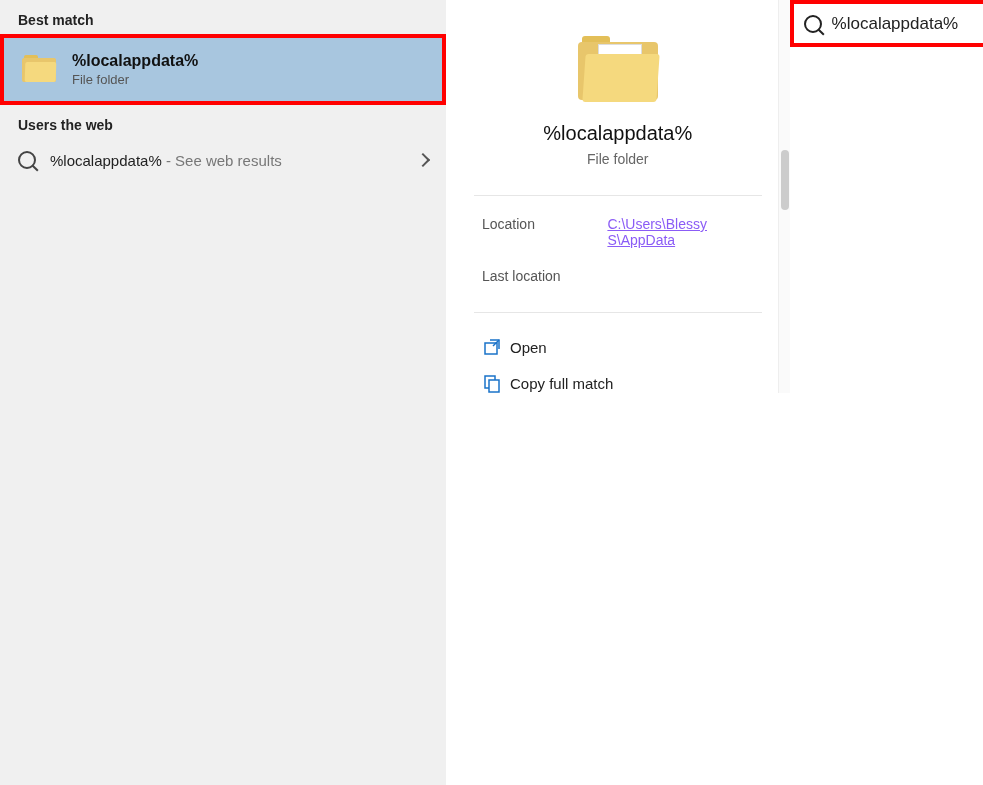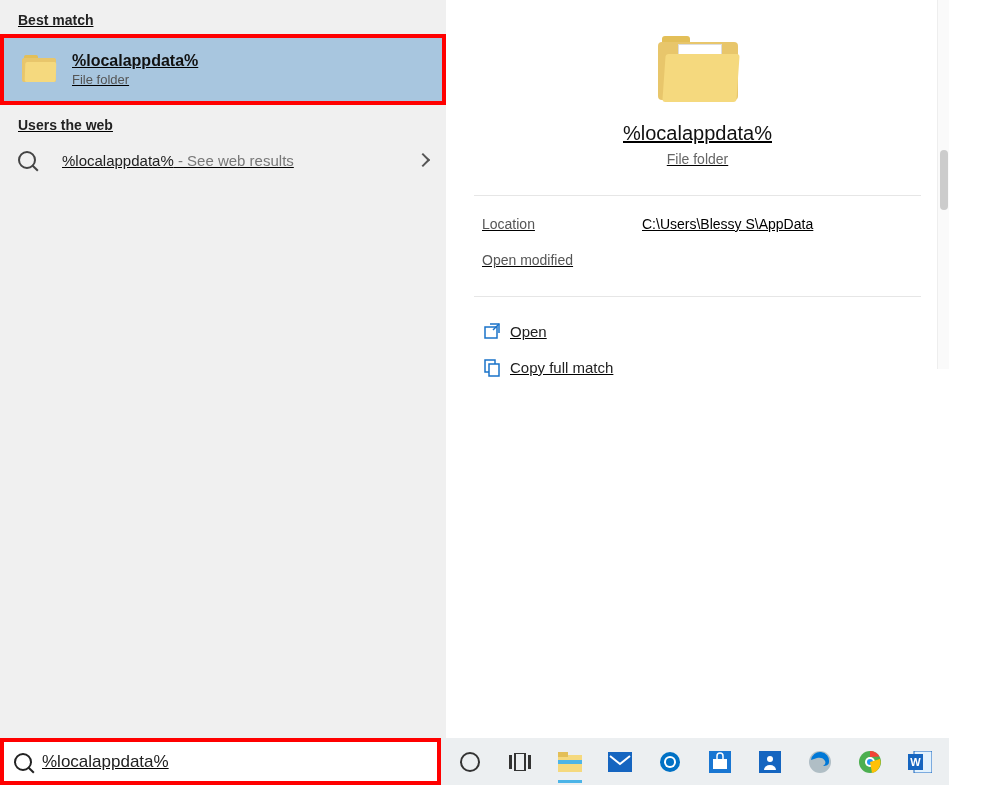--- a/index.html
+++ b/index.html
@@ -1,50 +1,50 @@
 <!DOCTYPE html>
 <html><head>
 <meta charset="utf-8">
 <style>
   * { box-sizing: border-box; margin: 0; padding: 0; font-family: "Segoe UI", Arial, sans-serif; }
   html, body { width: 983px; height: 785px; overflow: hidden; background: #fff; }
-  .root { display: flex; flex-direction: column; width: 949px; height: 785px; text-decoration: underline; }
+  .root { display: flex; flex-direction: row; width: 949px; height: 785px; }
   .main { flex: 1; display: flex; min-height: 0; }
   .left-pane { width: 446px; background: #f0f0f0; display: flex; flex-direction: column; }
   .right-pane { flex: 1; background: #ffffff; position: relative; }
   .right-scroll { position: absolute; right: 0; top: 0; width: 12px; height: 50%; background: #fafafa; border-left: 1px solid #eee; }
   .right-scroll::after { content:""; position:absolute; top:150px; left:2px; width:8px; height:60px; background:#ccc; border-radius:4px;}
   
   .section-label { font-weight: 600; font-size: 14px; color: #222; padding: 12px 18px 6px 18px; }
   .best-match-item { display: flex; align-items: center; gap: 16px; background: #a8c6df; padding: 14px 18px; border: 4px solid #ff0000; margin: 0; }
   .folder-small { width: 34px; height: 30px; position: relative; }
   .folder-back { position:absolute; left:0; top:3px; width:34px; height:24px; background:#e8c66b; border-radius:2px;}
   .folder-tab  { position:absolute; left:2px; top:0; width:14px; height:6px; background:#e3bf58; border-radius:2px 2px 0 0;}
   .folder-front{ position:absolute; left:3px; top:7px; width:31px; height:20px; background:#f5d97e; border-radius:2px; transform: skewX(-2deg);}
   .bm-text .title { font-weight: 600; font-size: 16px; color: #111; }
   .bm-text .sub { font-size: 13px; color: #555; margin-top: 2px; }
-  .web-item { display: flex; align-items: center; padding: 12px 18px; gap: 26px; }
+  .web-item { display: flex; align-items: center; padding: 12px 18px; gap: 14px; }
   .search-glyph { width: 18px; height: 18px; border: 2px solid #444; border-radius: 50%; position: relative; flex: none;}
   .search-glyph::after { content: ""; position: absolute; width: 8px; height: 2px; background:#444; transform: rotate(45deg); right:-5px; bottom:-2px;}
   .web-text { flex: 1; font-size: 15px; color: #222;}
   .web-text .hint { color: #777; }
   .chevron { width: 10px; height: 10px; border-right: 2px solid #555; border-bottom: 2px solid #555; transform: rotate(-45deg);}
   
   .detail { padding: 36px 36px 0 36px; display: flex; flex-direction: column; align-items: center; }
   .folder-large { width: 80px; height: 70px; position: relative; margin-bottom: 16px;}
   .fl-back { position:absolute; left:0; top:6px; width:80px; height:58px; background:#e8c66b; border-radius:4px;}
   .fl-tab  { position:absolute; left:4px; top:0; width:28px; height:10px; background:#e3bf58; border-radius:3px 3px 0 0;}
   .fl-paper{ position:absolute; left:20px; top:8px; width:44px; height:50px; background:#fff; border:1px solid #ddd;}
   .fl-front{ position:absolute; left:6px; top:18px; width:74px; height:48px; background:#f5d97e; border-radius:3px; transform: skewX(-4deg);}
   .d-title { font-size: 20px; color:#111; }
   .d-sub   { font-size: 14px; color:#666; margin-top:6px;}
   .divider { height:1px; background:#e6e6e6; margin: 28px 28px 0 28px;}
   .info-row { display:flex; padding: 20px 48px 0 36px; font-size:14px;}
   .info-label { width: 160px; color:#555;}
-  .info-link { color:#000000; text-decoration: underline; }
+  .info-link { color:#8b5cf6; text-decoration: underline; }
   .info-val { color:#555;}
   .actions { padding: 16px 24px;}
   .action { display:flex; align-items:center; gap:8px; padding:8px 12px; font-size:15px; color:#222; cursor:pointer;}
   .action-icon { width:20px; height:20px; display:flex; align-items:center; justify-content:center;}
   
   .bottom { height: 47px; display:flex; align-items:stretch; background:#f0f0f0; }
   .search-box { width: 446px; display:flex; align-items:center; background:#fff; border:4px solid #ff0000; padding: 0 10px; gap:10px;}
   .sb-input { border:none; outline:none; font-size:17px; flex:1; color:#222; background:transparent;}
   .sb-glyph { width:18px; height:18px; border:2px solid #222; border-radius:50%; position:relative; flex:none;}
   .sb-glyph::after{ content:""; position:absolute; width:8px; height:2px; background:#222; transform:rotate(45deg); right:-5px; bottom:-2px;}
@@ -98,21 +98,21 @@
         <div class="d-sub">File folder</div>
       </div>
 
       <div class="divider"></div>
 
       <div class="info-row">
         <div class="info-label">Location</div>
         <a class="info-link" href="#">C:\Users\Blessy S\AppData</a>
       </div>
       <div class="info-row">
-        <div class="info-label">Open modified</div>
+        <div class="info-label">Last location</div>
         <div class="info-val"></div>
       </div>
 
       <div class="divider"></div>
 
       <div class="actions">
         <div class="action">
           <div class="action-icon">
             <svg width="20" height="20" viewBox="0 0 20 20">
                 <rect x="3" y="6" width="12" height="11" fill="none" stroke="#1a73c9" stroke-width="1.5"></rect>

